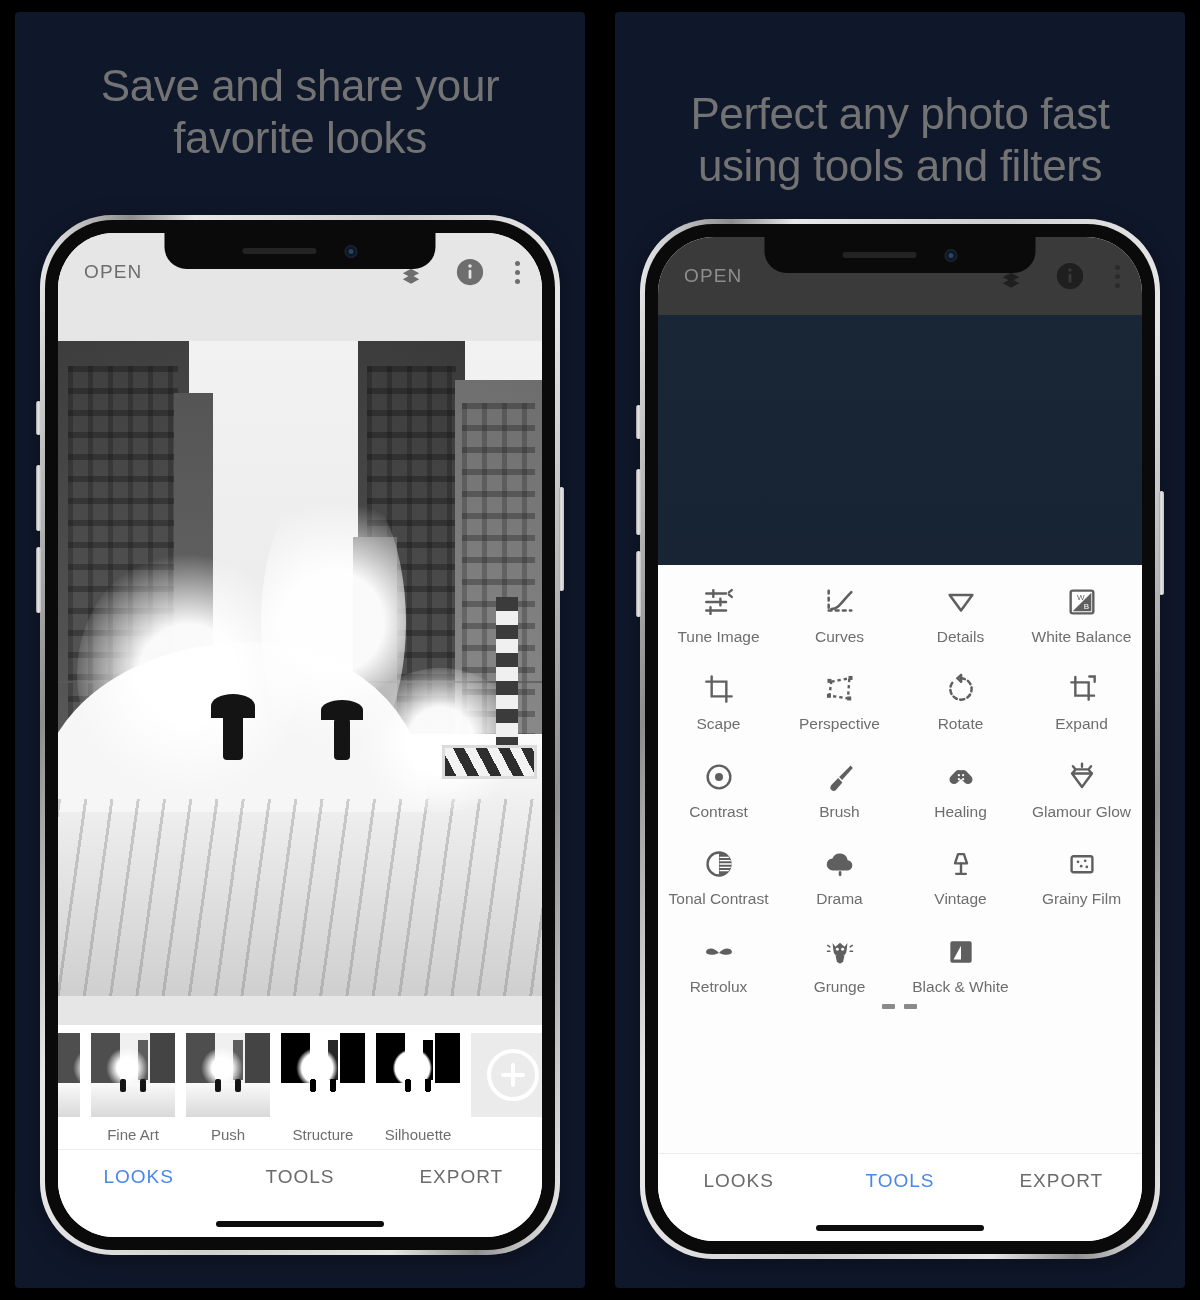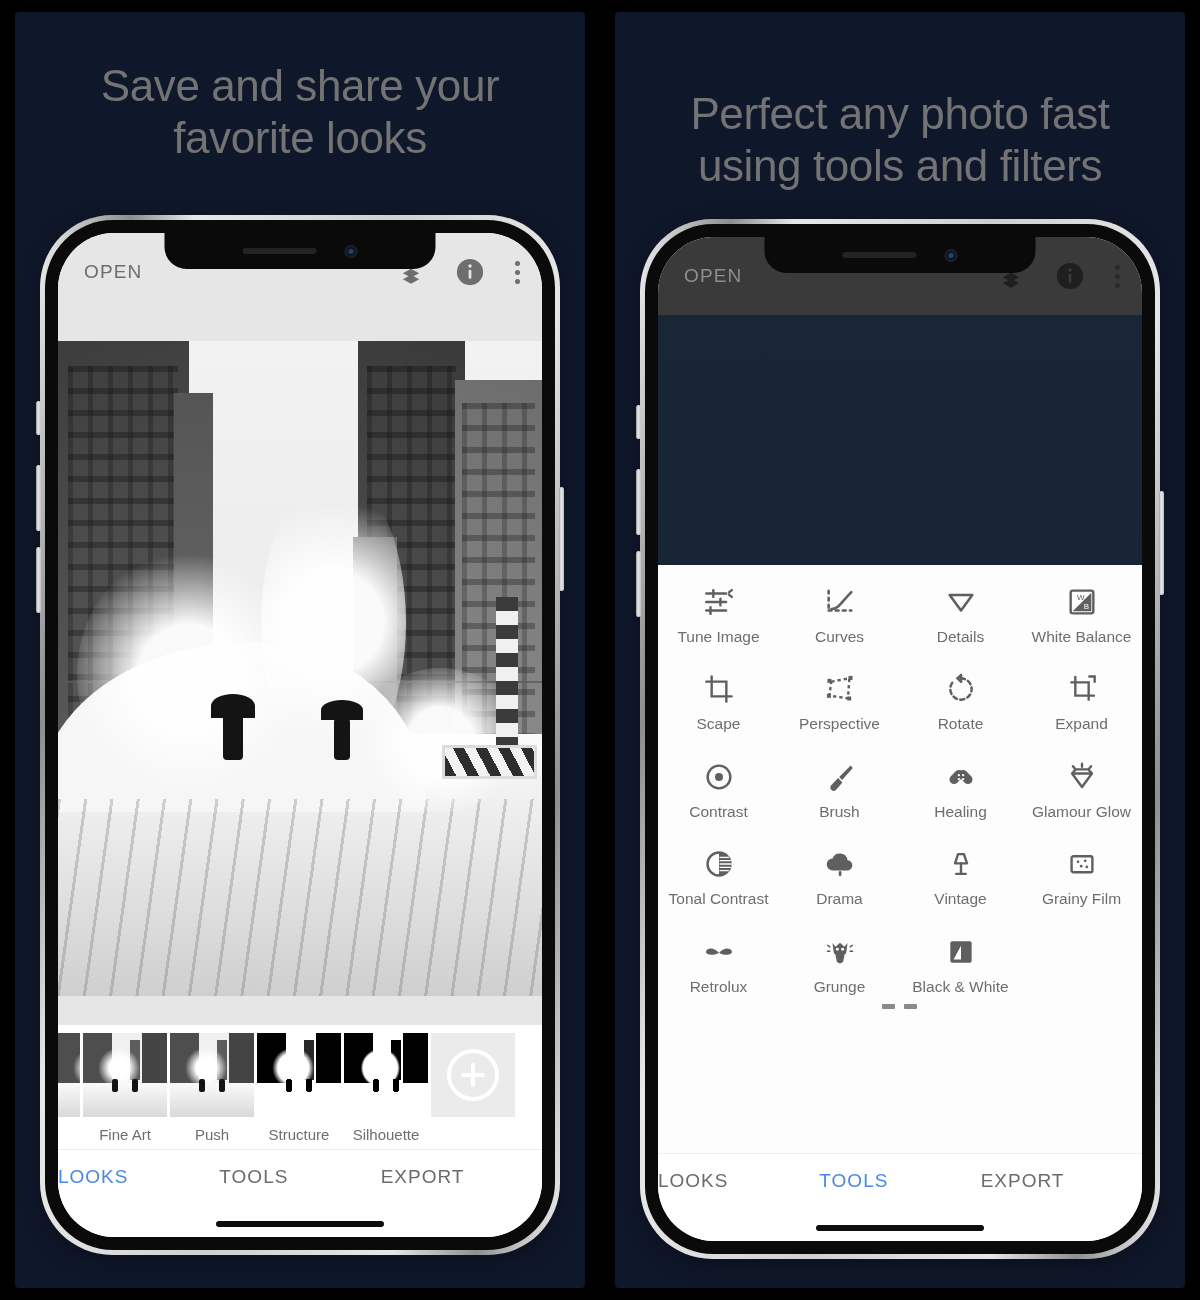--- a/index.html
+++ b/index.html
@@ -148,21 +148,21 @@
   .barrier { position: absolute; right: 1%; bottom: 33%; width: 95px; height: 34px;
     background: repeating-linear-gradient(62deg,#2e2e2e 0 10px,#f2f2f2 10px 20px); border: 3px solid #dcdcdc; }
 
   
   .photo-navy { width: 100%; height: 100%; background: linear-gradient(#182636,#16202e); position: relative; }
   .navy-obj { position: absolute; right: 7.5%; bottom: 2px; width: 14px; height: 26px; background: #0d1118; border-radius: 4px 4px 0 0; }
   .navy-obj::after { content:""; position:absolute; left:-4px; top:10px; width:22px; height:10px; background:#0d1118; border-radius:50%; }
 
   
   .filmstrip { flex: 0 0 auto; background: #fff; padding: 8px 0 6px; }
-  .thumbs { display: flex; align-items: flex-start; gap: 3px; padding-left: 0; }
+  .thumbs { display: flex; align-items: flex-start; gap: 11px; padding-left: 0; }
   .thumb-col { width: 84px; flex: 0 0 auto; }
   .thumb-col.clip { width: 22px; overflow: hidden; }
   .thumb {
     width: 84px; height: 84px; overflow: hidden; position: relative; background: #d5d5d5; filter: grayscale(1);
   }
   .thumb .mini { position: absolute; inset: 0; }
   .mini-sky { position: absolute; inset: 0; background: #f0f0f0; }
   .mini-b1 { position: absolute; left:0; top:0; width: 34%; height: 62%; background:#4e4e4e; }
   .mini-b2 { position: absolute; right:0; top:0; width: 30%; height: 66%; background:#444; }
   .mini-b3 { position: absolute; right:32%; top:8%; width: 12%; height: 48%; background:#5d5d5d; }
@@ -191,21 +191,21 @@
   .tool { padding: 14px 2px 6px; text-align: center; }
   .tool .glyph { height: 46px; display: flex; align-items: center; justify-content: center; }
   .tool .tlabel { font-size: 15.5px; color: #6e6e6e; line-height: 1.25; margin-top: 2px; }
   .tool-clip { height: 26px; overflow: hidden; display: flex; align-items: flex-start; justify-content: center; }
 
   
   .tabbar {
     flex: 0 0 88px; height: 88px; background: #fff; display: flex; align-items: flex-start;
     padding-top: 16px; border-top: 1px solid #ededed; position: relative; z-index: 5;
   }
-  .tab { flex: 1; font-size: 19px; letter-spacing: 1px; color: #6b6b6b; }
+  .tab { flex: 1; text-align: center; font-size: 19px; letter-spacing: 1px; color: #6b6b6b; }
   .tab.active { color: #4788e8; }
   .home-ind { position: absolute; bottom: 10px; left: 50%; transform: translateX(-50%); width: 168px; height: 6px; border-radius: 4px; background: #0d0d0d; z-index: 7; }
 </style>
 </head>
 <body>
 
 <div class="stage">
 
   <div class="card">
     <div class="headline">

